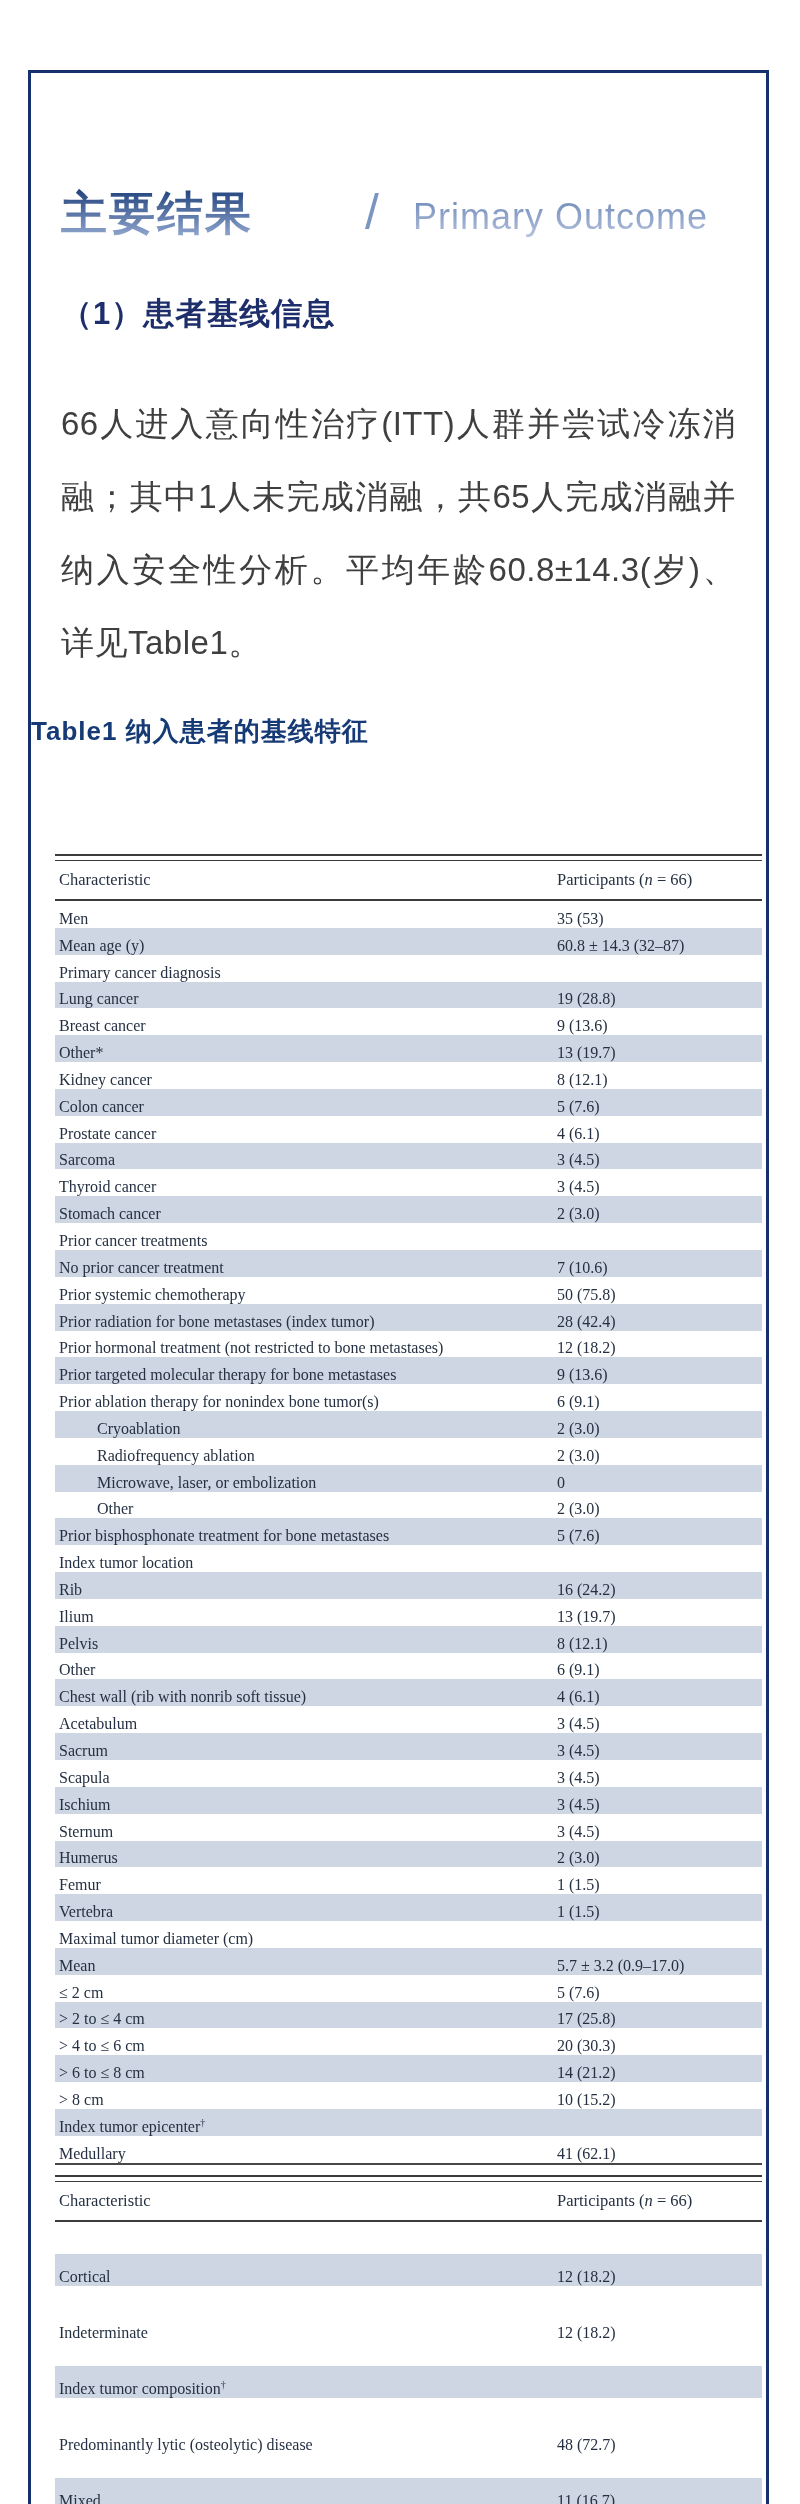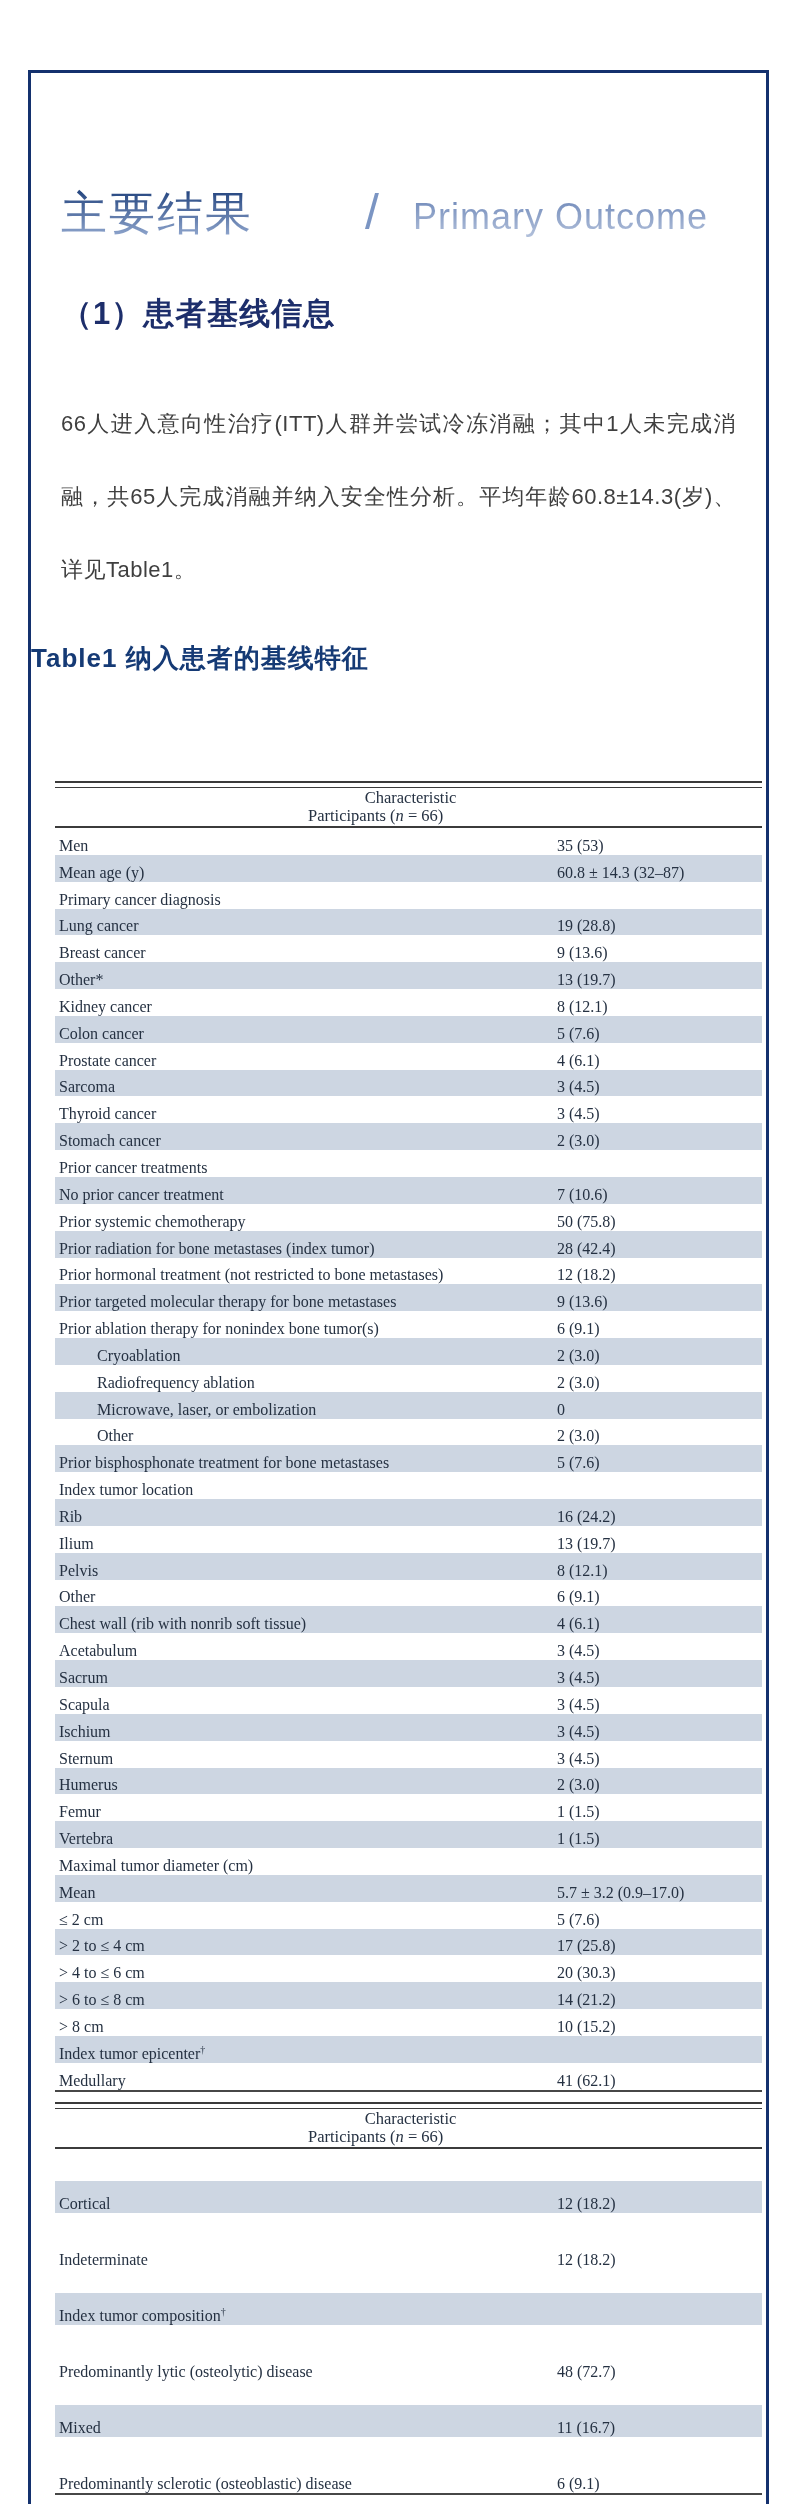--- a/index.html
+++ b/index.html
@@ -14,59 +14,59 @@
   .card {
     position:absolute; left:28px; top:70px;
     width:741px; height:2600px;
     box-sizing:border-box;
     border:3px solid #14316e; border-bottom:none;
     background:#ffffff;
   }
   
   .title-row { margin:112px 0 0 30px; display:flex; align-items:baseline; line-height:54px; white-space:nowrap; }
   .title-cn {
-    font-size:46px; font-weight:normal; letter-spacing:2px;
+    font-size:46px; font-weight:bold; letter-spacing:2px;
     background:linear-gradient(180deg,#24457f 8%,#93a9d0 96%);
     -webkit-background-clip:text; background-clip:text; color:transparent;
   }
   .title-slash {
     margin-left:112px; font-size:50px; font-weight:300; color:#7b95c3;
   }
   .title-en {
     margin-left:34px; font-size:36px; font-weight:300; letter-spacing:1px;
     background:linear-gradient(180deg,#6d87b8 10%,#b9c6de 95%);
     -webkit-background-clip:text; background-clip:text; color:transparent;
   }
   
   .section-heading {
     margin:51px 0 0 30px; font-size:31px; line-height:38px;
     font-weight:bold; color:#1d2e6b; letter-spacing:1px;
   }
   
   .body-text {
-    margin:54px 30px 0 30px; font-size:22px; line-height:73px;
+    margin:54px 30px 0 30px; font-size:33px; line-height:73px;
     color:#3f3f3f; text-align:justify; letter-spacing:0.5px;
   }
   
   .table-title {
     margin-top:36px; text-align:left; font-size:26px; line-height:32px;
     font-weight:bold; color:#153a75; letter-spacing:1px;
   }
   
   .baseline-table {
     margin:107px 4px 0 24px;
     font-family:"Liberation Serif", serif;
     color:#253142;
   }
   .rule-top { height:4px; border-top:2px solid #3b3b3b; border-bottom:1px solid #3b3b3b; }
   .rule-mid { border-top:2px solid #3b3b3b; }
   .rule-end { border-top:2px solid #474747; height:1px; }
   .section-gap { height:9px; }
   .post-header-gap { height:8px; }
-  .t-header { display:flex; align-items:center; height:38px; font-size:16.5px;flex-direction:column; }
+  .t-header { display:flex; align-items:center; height:38px; font-size:16.5px; }
   .t-header .label, .t-header .value { padding-left:4px; }
   .row { display:flex; align-items:flex-end; font-size:16px; }
   .sec-1 .row { height:26.85px; }
   .sec-2 .row { height:32px;margin-top:24px; }
   .row.shaded { background:#cdd6e2; }
   .label { flex:1; padding-left:4px; white-space:nowrap; overflow:hidden; }
   .label.ind-1 { }
   .label.ind-2 { padding-left:42px; }
   .value { width:205px; flex-shrink:0; white-space:nowrap; }
   .label sup { font-size:10px; line-height:0; }

